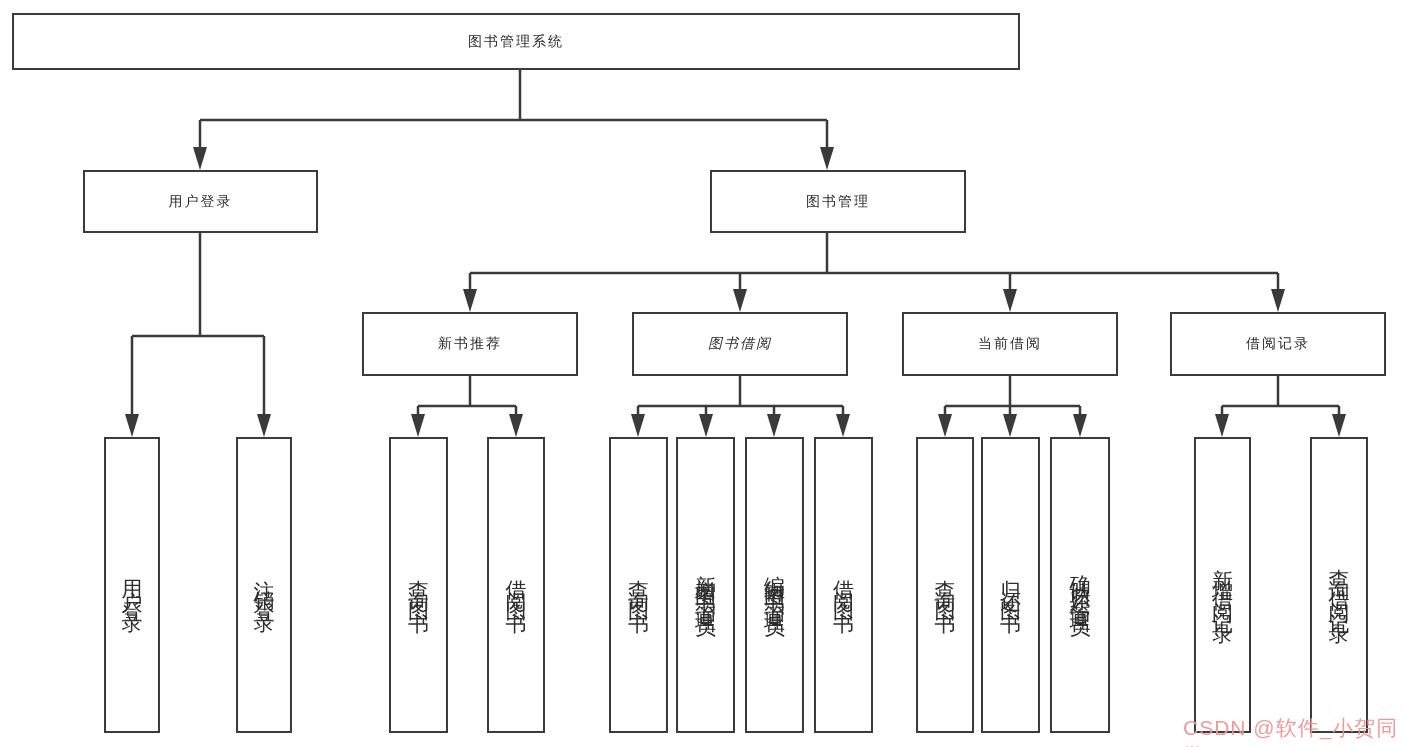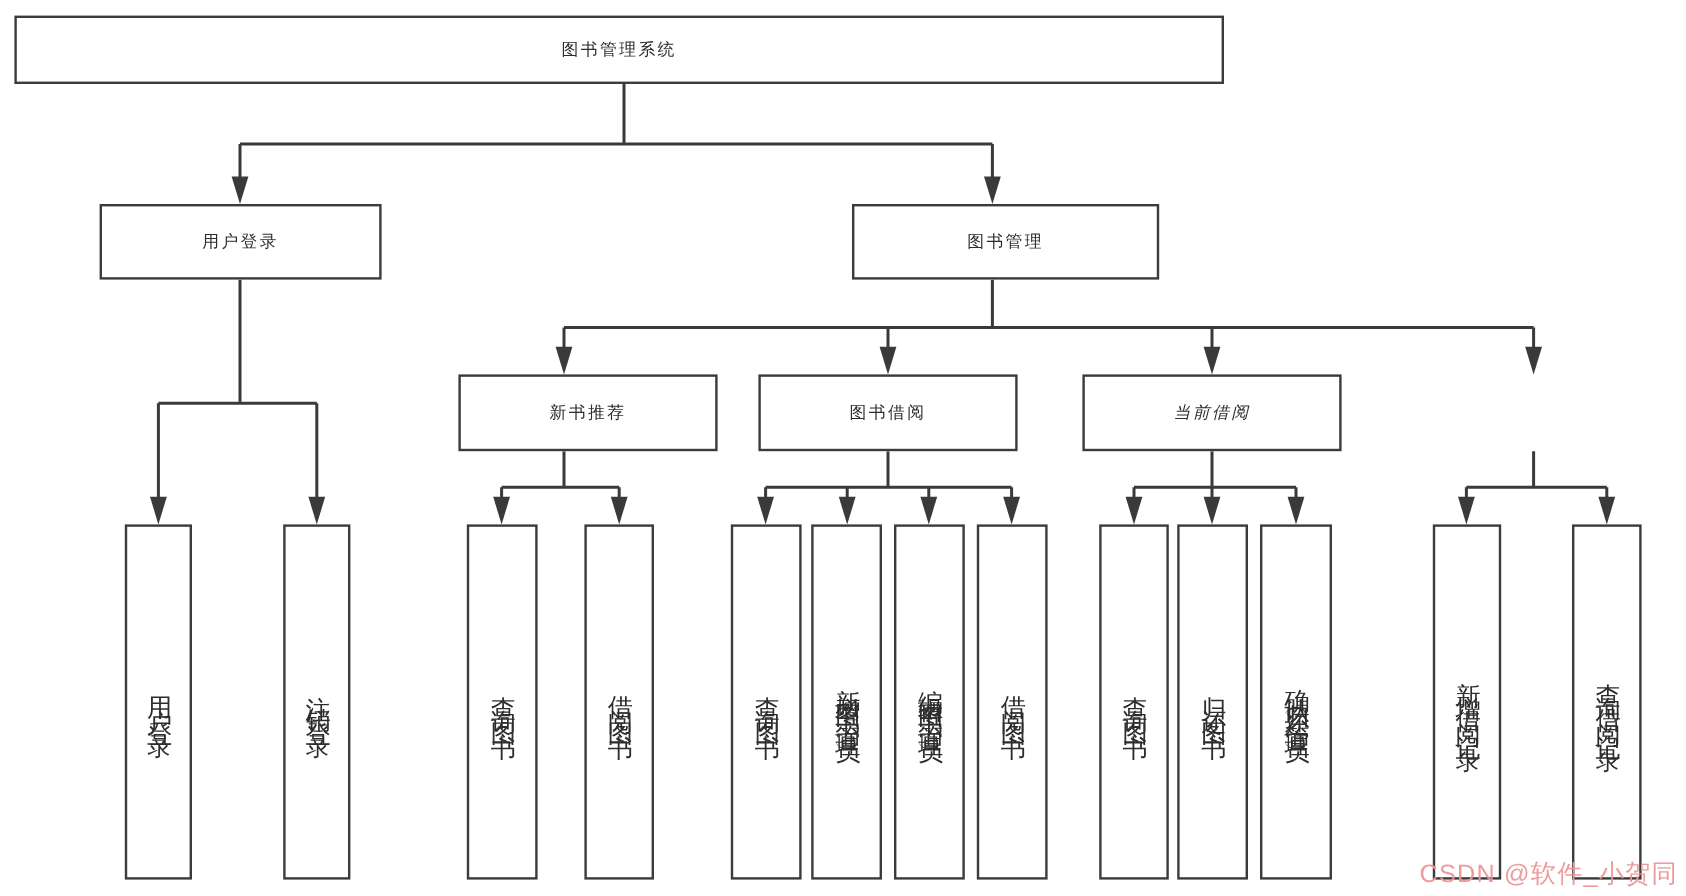--- a/index.html
+++ b/index.html
@@ -85,23 +85,24 @@
       <polygon points="1215,414 1229,414 1222,437"></polygon>
       <polygon points="1332,414 1346,414 1339,437"></polygon>
     </g>
   </svg>
 
   <div class="box" style="left:12px; top:13px; width:1008px; height:57px;">图书管理系统</div>
 
   <div class="box" style="left:83px; top:170px; width:235px; height:63px;">用户登录</div>
   <div class="box" style="left:710px; top:170px; width:256px; height:63px;">图书管理</div>
 
-  <div class="box" style="left:362px; top:312px; width:216px; height:64px;margin-left:20px;">新书推荐</div>
-  <div class="box" style="left:632px; top:312px; width:216px; height:64px;">图书借阅</div>
-  <div class="box" style="left:902px; top:312px; width:216px; height:64px;font-style:italic;">当前借阅</div>
+  <div class="box" style="left:362px; top:312px; width:216px; height:64px;">新书推荐</div>
+  <div class="box" style="left:632px; top:312px; width:216px; height:64px;font-style:italic;">图书借阅</div>
+  <div class="box" style="left:902px; top:312px; width:216px; height:64px;">当前借阅</div>
+  <div class="box" style="left:1170px; top:312px; width:216px; height:64px;">借阅记录</div>
 
   <div class="box v" style="left:104px; top:437px; width:56px; height:296px;">用户登录</div>
   <div class="box v" style="left:236px; top:437px; width:56px; height:296px;">注销登录</div>
 
   <div class="box v" style="left:389px; top:437px; width:59px; height:296px;">查询图书</div>
   <div class="box v" style="left:487px; top:437px; width:58px; height:296px;">借阅图书</div>
 
   <div class="box v" style="left:609px; top:437px; width:59px; height:296px;">查询图书</div>
   <div class="box v vxl" style="left:676px; top:437px; width:59px; height:296px;">新增图书（管理员）</div>
   <div class="box v vxl" style="left:745px; top:437px; width:59px; height:296px;">编辑图书（管理员）</div>

